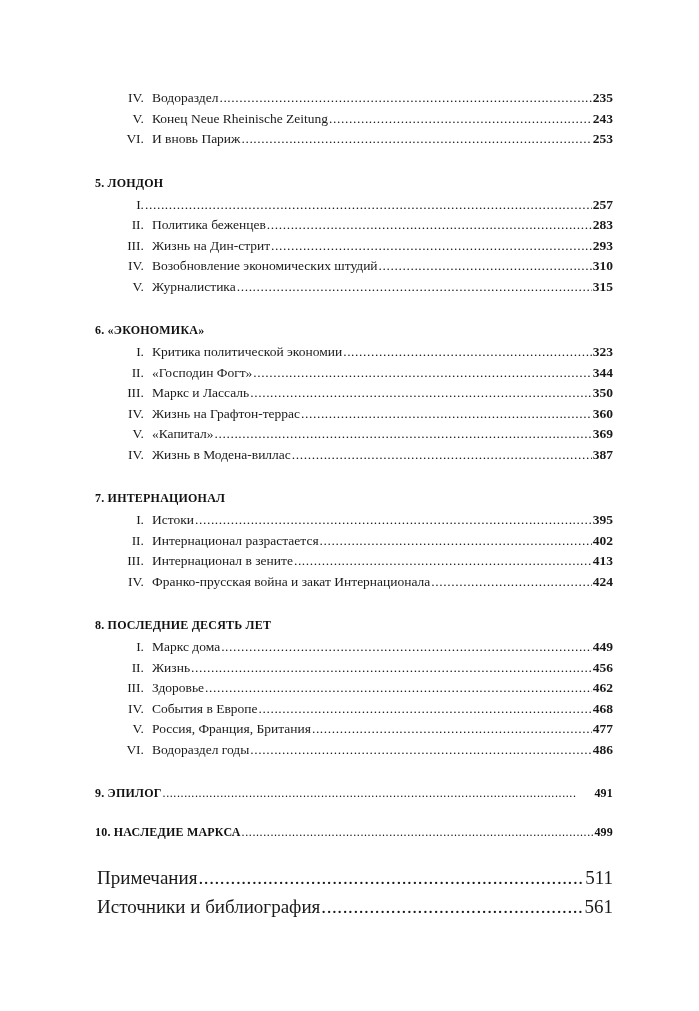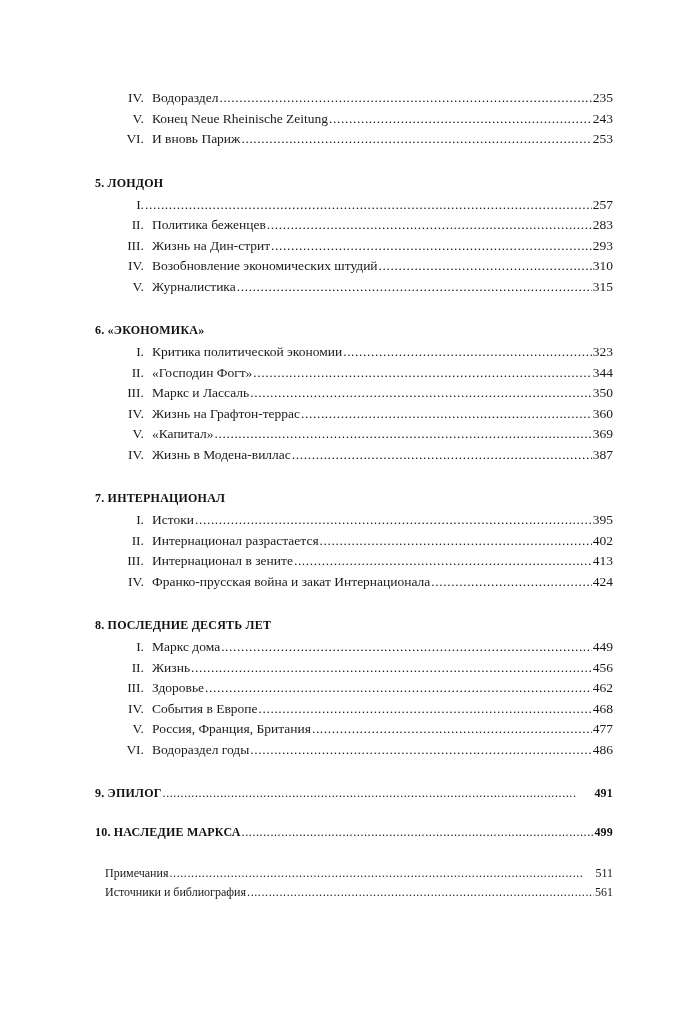--- a/index.html
+++ b/index.html
@@ -81,32 +81,31 @@
     flex: 1 1 auto;
     overflow: hidden;
     white-space: nowrap;
     margin: 0 1px;
     letter-spacing: 0.6px;
   }
   .entry .page-num {
     flex: 0 0 auto;
     white-space: nowrap;
     text-align: right;
-    font-weight: normal;
+    font-weight: bold;
   }
   .back-block {
     margin-top: 24px;
   }
   .back-entry {
     display: flex;
     align-items: baseline;
-    font-size: 12px;
+    font-size: 19px;
     line-height: 1.52;
     padding-left: 2px;
-    margin-left: 8px;
   }
   .back-entry .title {
     flex: 0 0 auto;
     white-space: nowrap;
   }
   .back-entry .dots {
     flex: 1 1 auto;
     overflow: hidden;
     white-space: nowrap;
     margin: 0 1px;

